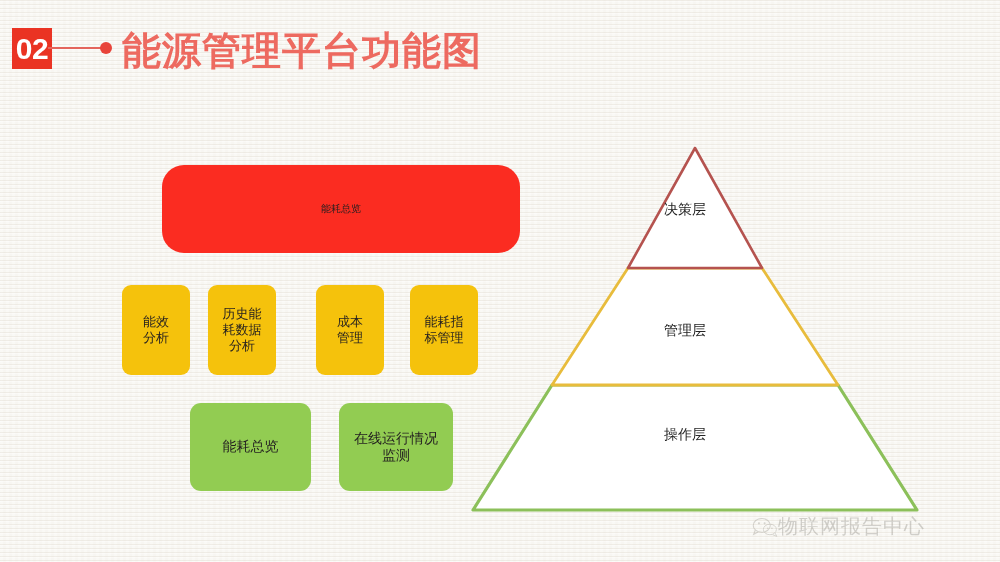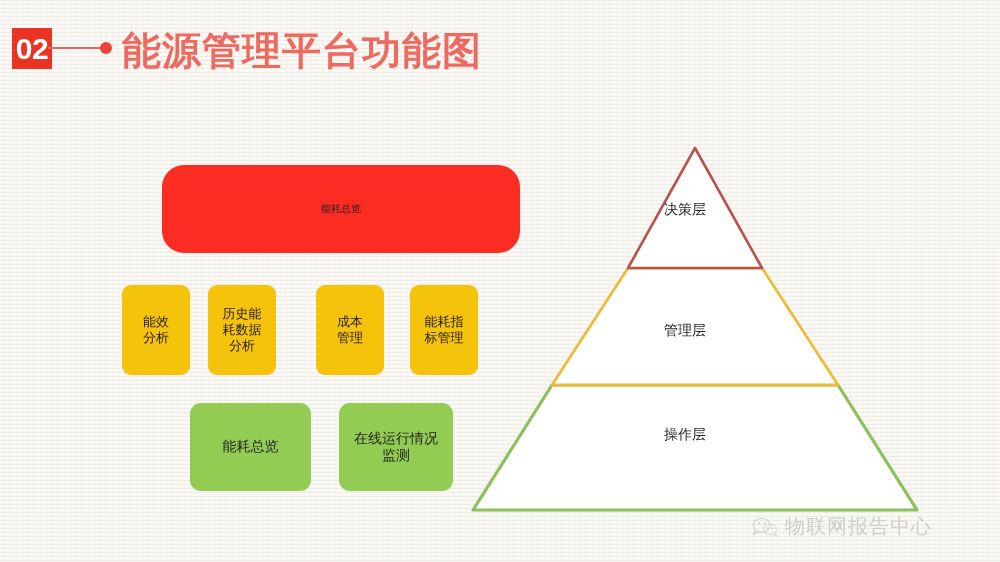--- a/index.html
+++ b/index.html
@@ -163,21 +163,20 @@
   #label-mgmt     { left: 175px; top: 192px; width: 100px; font-family: Liberation Serif, serif; }
   #label-ops      { left: 175px; top: 296px; width: 100px; }
 
   
   #watermark {
     position: absolute;
     left: 752px;
     top: 513px;
     display: flex;
     align-items: center;
-    gap: 7px;
     opacity: 0.38;
   }
   #watermark-icon {
     width: 26px;
     height: 22px;
   }
   #watermark-text {
     font-size: 20px;
     color: #8f8d86;
     letter-spacing: 1px;

